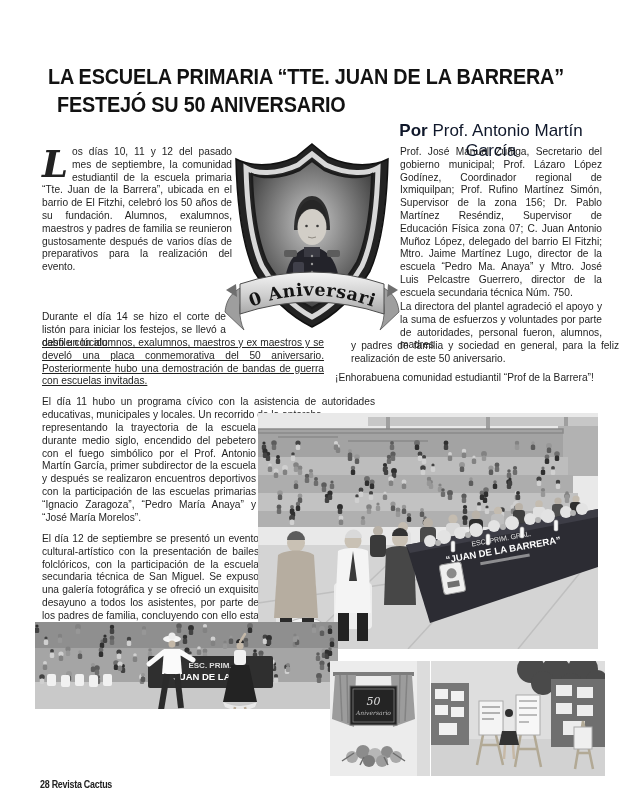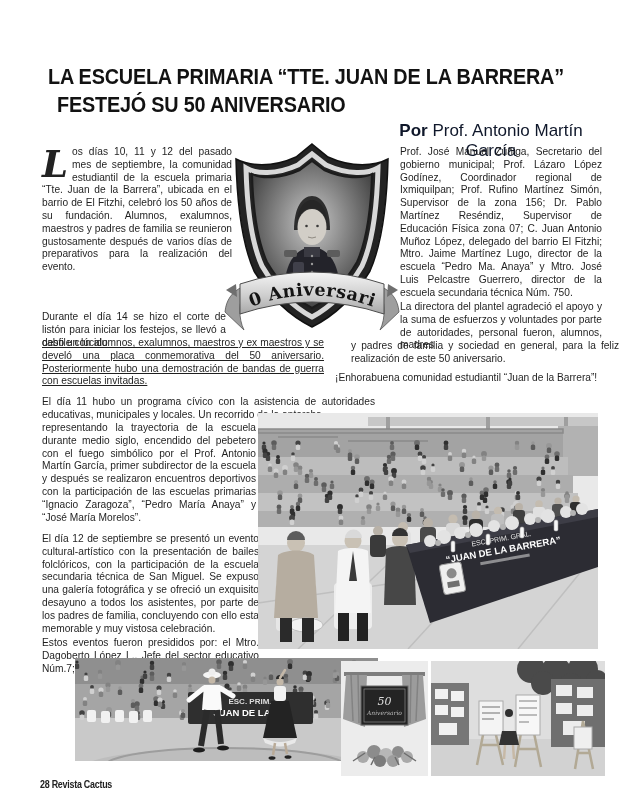--- a/index.html
+++ b/index.html
@@ -81,21 +81,21 @@
           <textPath href="#ribcurve" startOffset="50%" text-anchor="middle">50 Aniversario</textPath>
         </text>
       </g>
     </svg>
   </div>
 
   <div class="abs body-text" style="left:400px;top:146px;width:202px;">Prof. José Manuel Zúñiga, Secretario del gobierno municipal; Prof. Lázaro López Godínez, Coordinador regional de Ixmiquilpan; Prof. Rufino Martínez Simón, Supervisor de la zona 156; Dr. Pablo Martínez Reséndiz, Supervisor de Educación Física zona 07; C. Juan Antonio Muñoz López, delegado del barrio El Fitzhi; Mtro. Jaime Martínez Lugo, director de la escuela “Pedro Ma. Anaya” y Mtro. José Luis Pelcastre Guerrero, director de la escuela secundaria técnica Núm. 750.</div>
 
   <div class="abs body-text" style="left:400px;top:301px;width:202px;">La directora del plantel agradeció el apoyo y la suma de esfuerzos y voluntades por parte de autoridades, personal fueron, alumnos, madres</div>
   <div class="abs body-text" style="left:351px;top:340px;width:268px;">y padres de familia y sociedad en general, para la feliz realización de este 50 aniversario.</div>
-  <div class="abs body-text" style="left:335px;top:372px;width:268px;text-align:left;">¡Enhorabuena comunidad estudiantil “Juan de la Barrera”!</div>
+  <div class="abs body-text" style="left:335px;top:372px;width:268px;text-align:left;">¡Enhorabuena comunidad estudiantil “Prof de la Barrera”!</div>
 
   <div class="abs body-text" style="left:42px;top:311px;width:184px;">Durante el día 14 se hizo el corte de listón para iniciar los festejos, se llevó a cabo un lúcido</div>
   <div class="abs body-text" style="left:42px;top:337px;width:282px;text-decoration:underline;">desfile con alumnos, exalumnos, maestros y ex maestros y se develó una placa conmemorativa del 50 aniversario. Posteriormente hubo una demostración de bandas de guerra con escuelas invitadas.</div>
 
   <div class="abs body-text" style="left:42px;top:396px;width:333px;">El día 11 hubo un programa cívico con la asistencia de autoridades educativas, municipales y locales. Un recorrido de la antorcha</div>
   <div class="abs body-text" style="left:42px;top:422px;width:214px;">representando la trayectoria de la escuela durante medio siglo, encendido del pebetero con el fuego simbólico por el Prof. Antonio Martín García, primer subdirector de la escuela y después se realizaron encuentros deportivos con la participación de las escuelas primarias “Ignacio Zaragoza”, “Pedro María Anaya” y “José María Morelos”.</div>
 
   <div class="abs body-text" style="left:42px;top:533px;width:217px;">El día 12 de septiembre se presentó un evento cultural-artístico con la presentación de bailes folclóricos, con la participación de la escuela secundaria técnica de San Miguel. Se expuso una galería fotográfica y se ofreció un exquisito desayuno a todos los asistentes, por parte de los padres de familia, concluyendo con ello esta memorable y muy vistosa celebración.</div>
 
   <div class="abs body-text" style="left:42px;top:637px;width:217px;">Estos eventos fueron presididos por: el Mtro. Dagoberto López L., Jefe del sector educativo Núm.7;</div>
@@ -443,21 +443,21 @@
         <g fill="#f7f7f7" stroke="#9e9e9e" stroke-width="0.6">
           <rect x="193" y="128" width="4" height="11" rx="1.5"></rect>
             <rect x="228" y="121" width="4" height="11" rx="1.5"></rect>
           <rect x="262" y="114" width="4" height="11" rx="1.5"></rect>
             <rect x="296" y="107" width="4" height="11" rx="1.5"></rect>
         </g>
       </g>
     </svg>
   </div>
 
-  <div class="abs photo" style="left:35px;top:658px;width:303px;height:103px;margin-left:40px;">
+  <div class="abs photo" style="left:35px;top:622px;width:303px;height:87px;">
     <svg width="303" height="115" viewBox="0 0 303 115" xmlns="http://www.w3.org/2000/svg">
       <rect width="303" height="115" fill="#c9c9c9"></rect>
       <rect x="0" y="0" width="303" height="26" fill="#8f8f8f"></rect>
       <rect x="0" y="26" width="303" height="34" fill="#a5a5a5"></rect>
       <g>
           <circle cx="2" cy="4" r="1.6" fill="#2f2f2f"></circle>
           <rect x="-0.20000000000000018" y="5.5" width="4.4" height="5.5" rx="1.5" fill="#424242"></rect>
           <circle cx="62" cy="46" r="2.7666666666666666" fill="#5c5c5c"></circle>
           <rect x="59.8" y="47.5" width="4.4" height="5.5" rx="1.5" fill="#6d6d6d"></rect>
           <circle cx="136" cy="19" r="2.4333333333333336" fill="#828282"></circle>
@@ -650,21 +650,21 @@
         <rect x="199" y="28" width="12" height="15" rx="3" fill="#f2f2f2"></rect>
         <path d="M196,43 L214,43 L222,80 L188,80 Z" fill="#232323"></path>
         <path d="M188,80 Q205,88 222,80 L220,85 Q205,92 190,85 Z" fill="#e9e9e9"></path>
         <path d="M200,85 L198,97 M210,85 L212,96" stroke="#b9aa97" stroke-width="2.5"></path>
         <ellipse cx="197" cy="100" rx="3.5" ry="1.8" fill="#222"></ellipse>
           <ellipse cx="213" cy="99" rx="3.5" ry="1.8" fill="#222"></ellipse>
       </g>
     </svg>
   </div>
 
-  <div class="abs photo" style="left:341px;top:661px;width:87px;height:115px;">
+  <div class="abs photo" style="left:330px;top:661px;width:100px;height:115px;">
     <svg width="87" height="115" viewBox="0 0 87 115" xmlns="http://www.w3.org/2000/svg">
       <rect width="87" height="115" fill="#ececec"></rect>
       <rect x="3" y="11" width="81" height="4" fill="#7d7d7d"></rect>
       <path d="M5,14 L26,14 L24,66 L2,58 Z" fill="#9c9c9c"></path>
       <path d="M10,14 L12,60 M17,14 L18,62" stroke="#838383" stroke-width="1.5" fill="none"></path>
       <path d="M82,14 L61,14 L63,66 L85,58 Z" fill="#9c9c9c"></path>
       <path d="M77,14 L75,60 M70,14 L69,62" stroke="#838383" stroke-width="1.5" fill="none"></path>
       <rect x="20" y="25" width="47" height="39" fill="#242424" stroke="#6b6b6b" stroke-width="1"></rect>
       <rect x="23" y="28" width="41" height="33" fill="none" stroke="#8a8a8a" stroke-width="0.7"></rect>
       <text x="43.5" y="44" text-anchor="middle" font-size="11" font-style="italic" font-family="DejaVu Serif, serif" fill="#dcdcdc">50</text>

